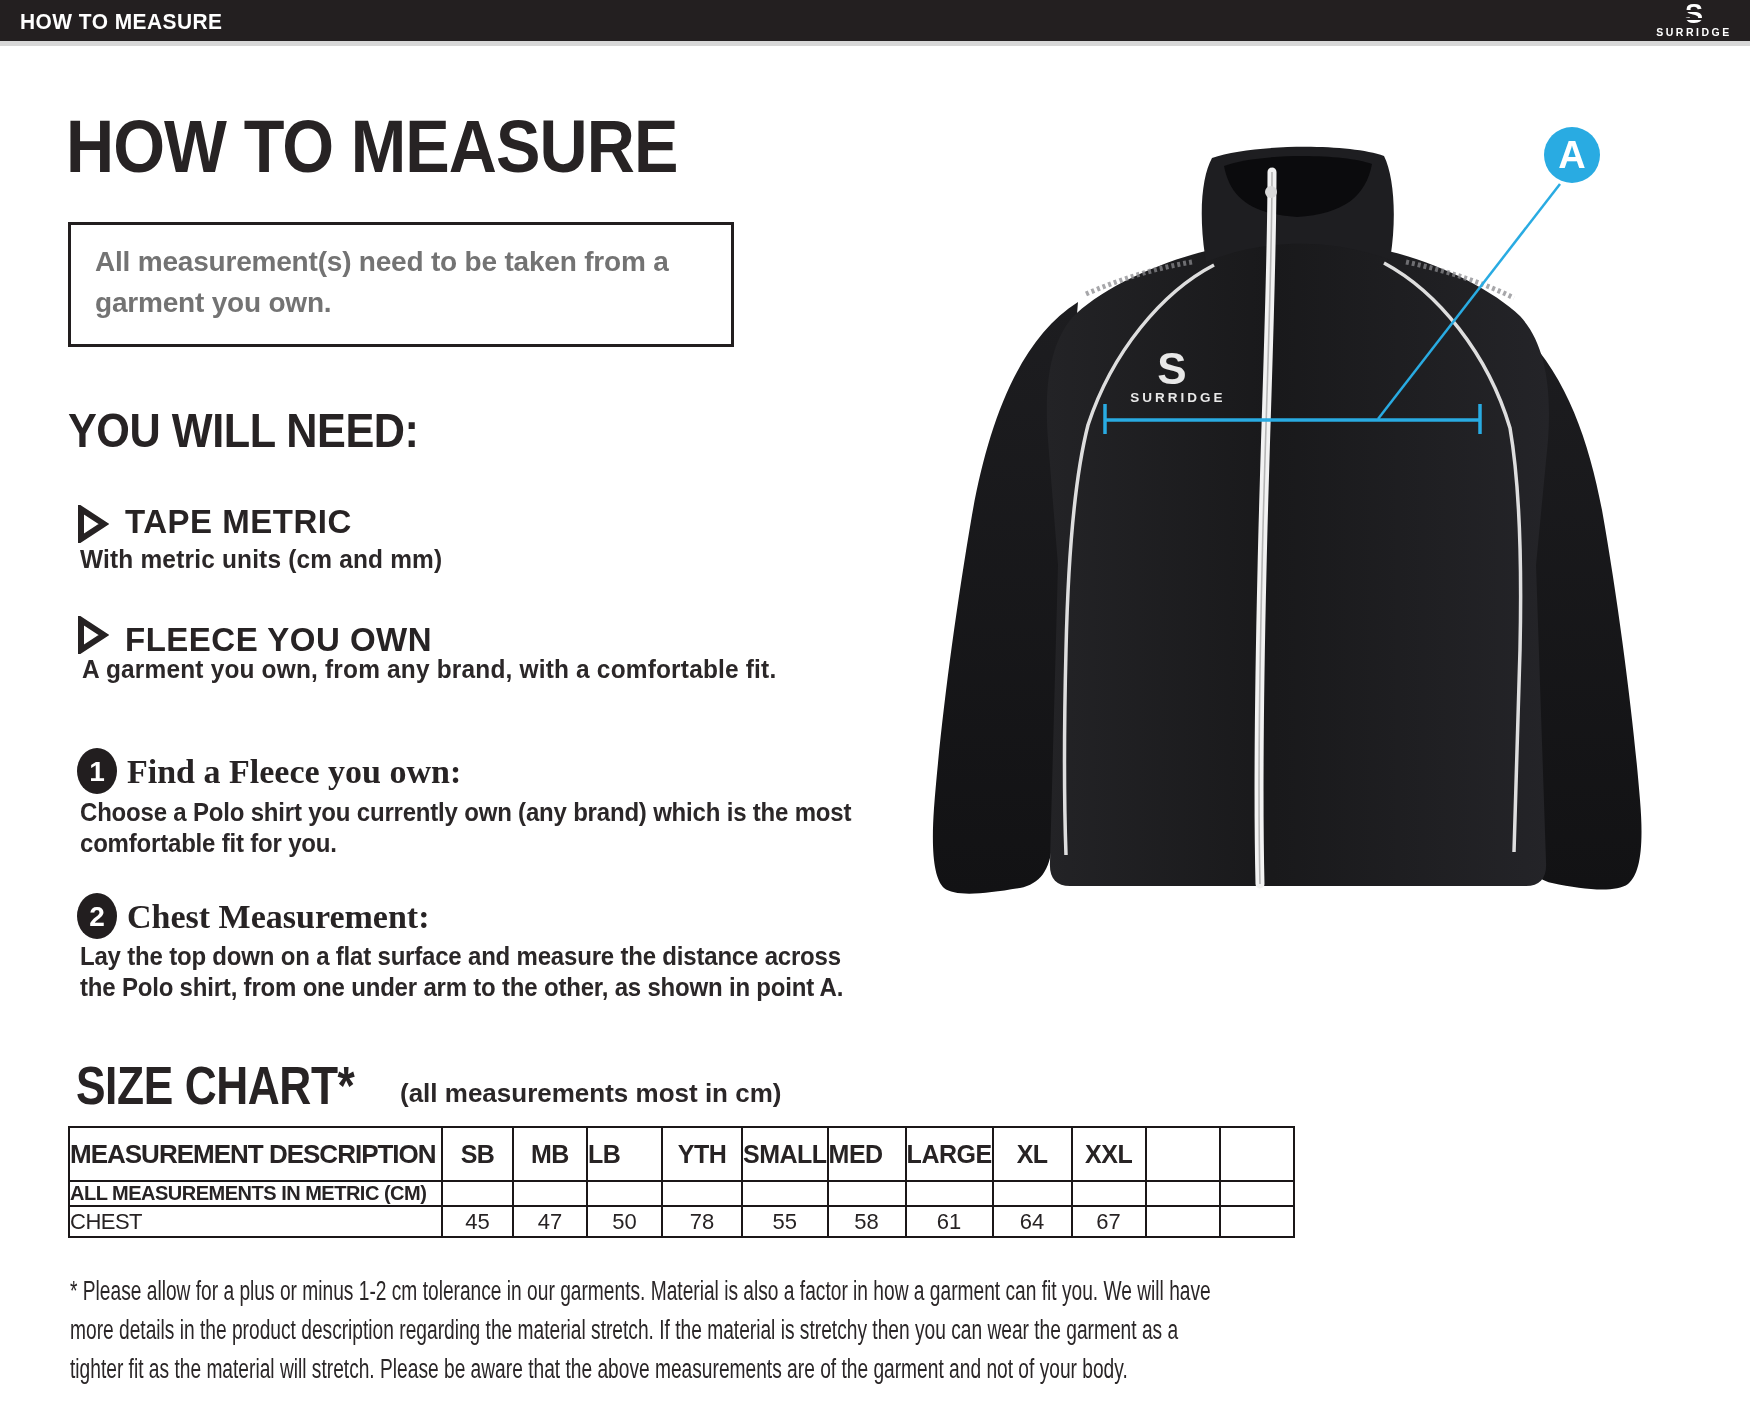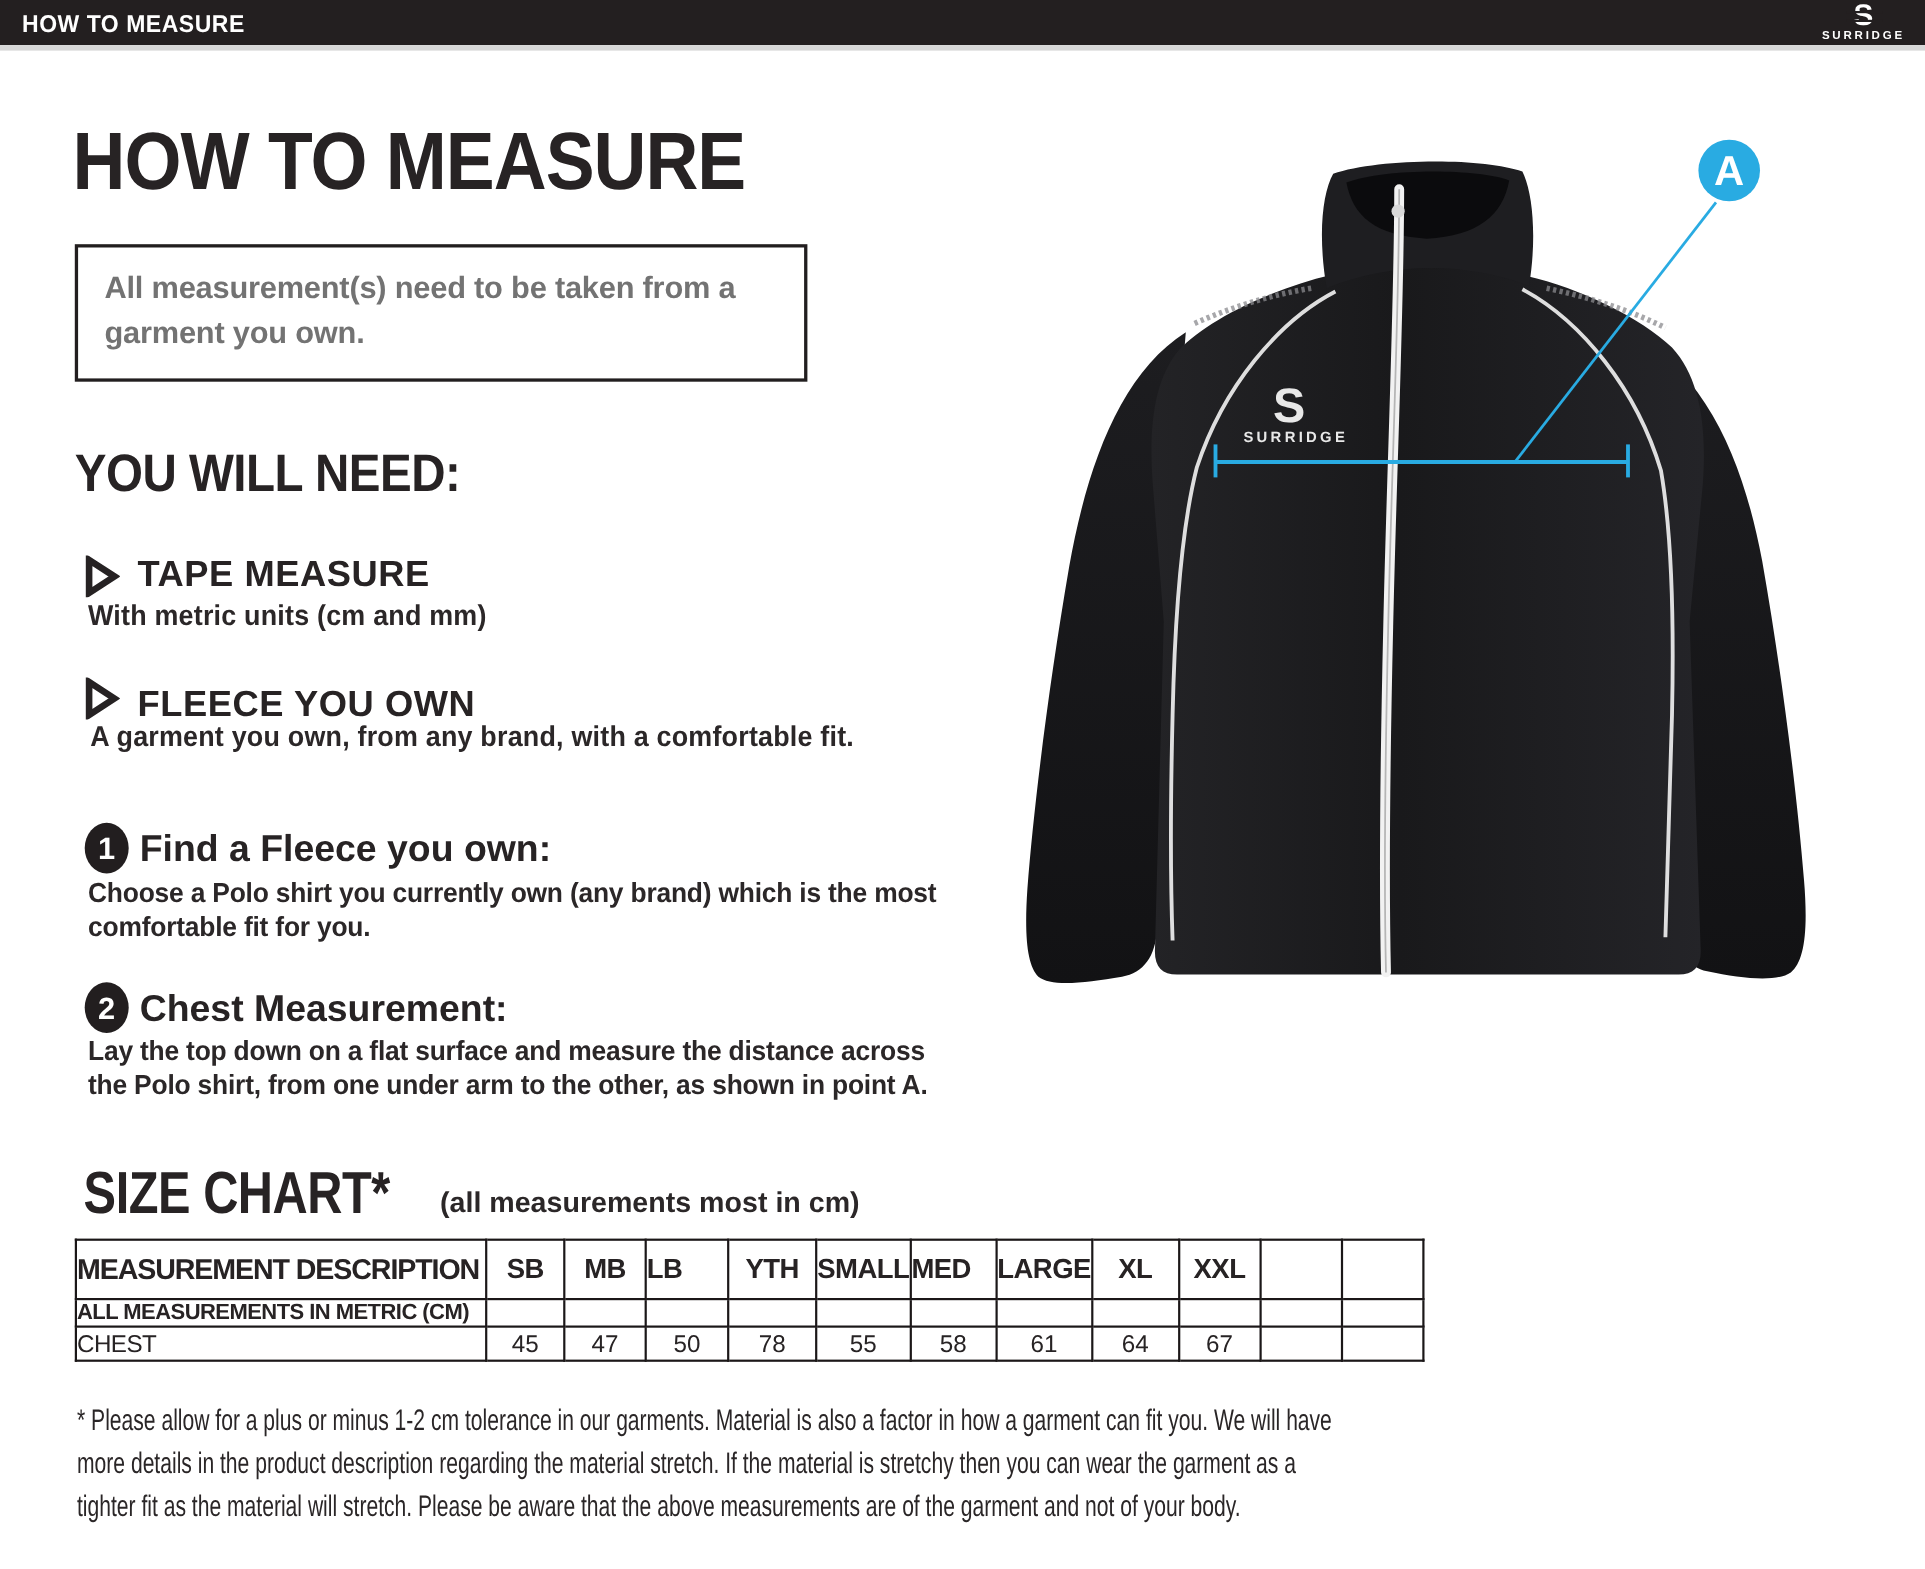--- a/index.html
+++ b/index.html
@@ -22,21 +22,21 @@
         letter-spacing:-0.2px;color:#737373;}
   .h2{position:absolute;font-size:48px;font-weight:bold;letter-spacing:-0.5px;
         transform:scaleX(.9);transform-origin:left top;white-space:nowrap;color:#272324;}
   .ywn{left:68px;top:403px;}
   .need-icon{position:absolute;left:77px;width:32px;height:38px;}
   .need-label{position:absolute;left:125px;font-size:33px;font-weight:bold;letter-spacing:0.5px;white-space:nowrap;color:#272324;}
   .need-desc{position:absolute;font-size:26px;font-weight:bold;letter-spacing:0.2px;white-space:nowrap;
         transform:scaleX(.94);transform-origin:left top;color:#2b2728;}
   .step-circle{position:absolute;left:77px;width:40px;height:46px;border-radius:50%;background:#221e1f;}
   .step-circle span{position:absolute;left:0;top:8px;width:40px;text-align:center;font-size:28px;font-weight:bold;color:#ffffff;}
-  .step-title{position:absolute;left:127px;font-size:34px;font-weight:bold;white-space:nowrap;color:#272324;}
+  .step-title{position:absolute;left:127px;font-size:34px;font-weight:bold;white-space:nowrap;color:#272324;font-family:Liberation Serif, serif;}
   .step-para{position:absolute;left:80px;font-size:25px;font-weight:bold;line-height:31px;letter-spacing:-0.2px;
         transform:scaleX(.96);transform-origin:left top;color:#2b2728;}
   .step-para div{white-space:nowrap;}
   .sc-h{left:76px;top:1054px;font-size:54px;transform:scaleX(.82);}
   .sc-sub{position:absolute;left:400px;top:1078px;font-size:26px;font-weight:bold;white-space:nowrap;color:#2b2728;}
   
   table.size{position:absolute;left:68px;top:1126px;border-collapse:collapse;table-layout:fixed;}
   table.size td,table.size th{border:2.5px solid #1b1718;padding:0;overflow:hidden;background:#ffffff;}
   th.desc{width:371px;text-align:left;padding-left:8px;font-size:26px;font-weight:bold;letter-spacing:-1px;white-space:nowrap;}
   tr.hdr{height:54px;}
@@ -76,21 +76,21 @@
 
   <div class="note-box">
     <div class="note-text">All measurement(s) need to be taken from a garment you own.</div>
   </div>
 
   <div class="h2 ywn">YOU WILL NEED:</div>
 
   <svg class="need-icon" style="top:505px;" viewBox="0 0 32 38">
     <path d="M4 4 L27 19 L4 34 Z" fill="none" stroke="#262223" stroke-width="6"></path>
   </svg>
-  <div class="need-label" style="top:503px;">TAPE MEASURE</div>
+  <div class="need-label" style="top:503px;">TAPE METRIC</div>
   <div class="need-desc" style="left:80px;top:544px;">With metric units (cm and mm)</div>
 
   <svg class="need-icon" style="top:616px;" viewBox="0 0 32 38">
     <path d="M4 4 L27 19 L4 34 Z" fill="none" stroke="#262223" stroke-width="6"></path>
   </svg>
   <div class="need-label" style="top:621px;">FLEECE YOU OWN</div>
   <div class="need-desc" style="left:82px;top:654px;">A garment you own, from any brand, with a comfortable fit.</div>
 
   <div class="step-circle" style="top:748px;">
     <span>1</span>

